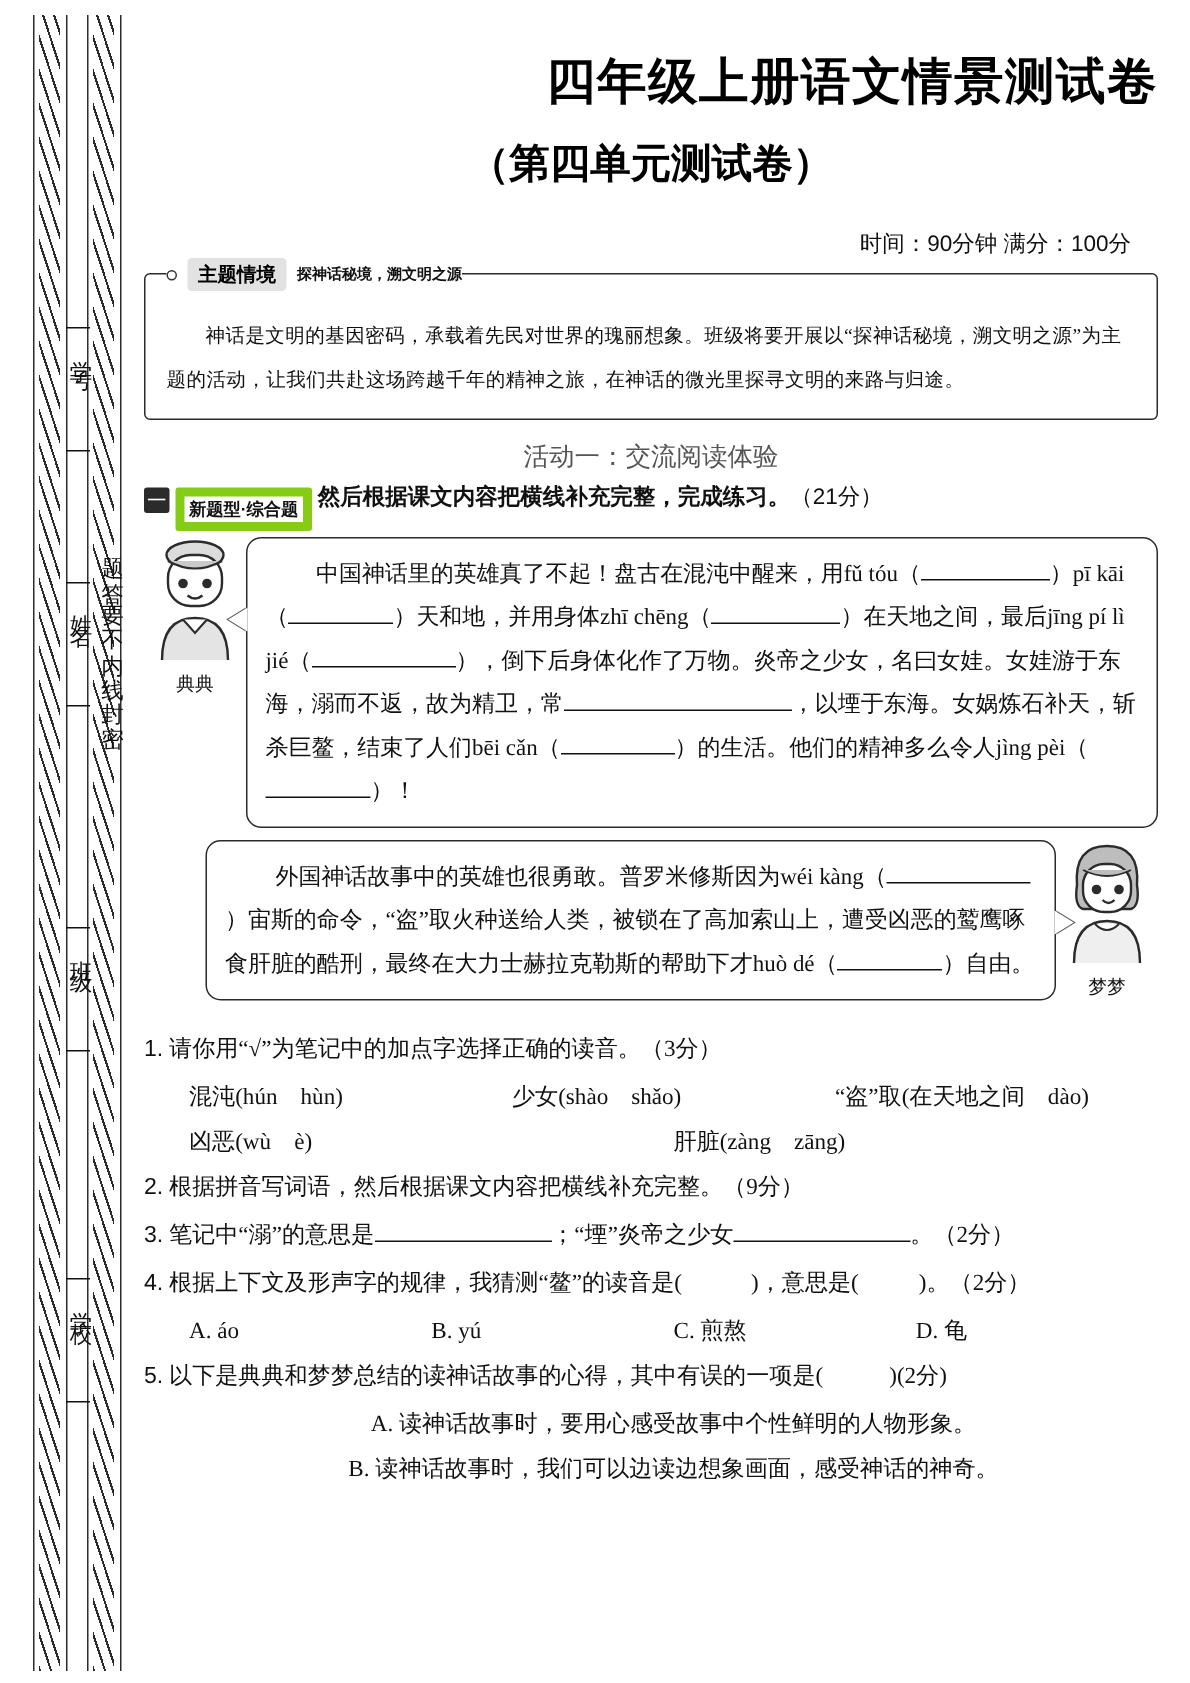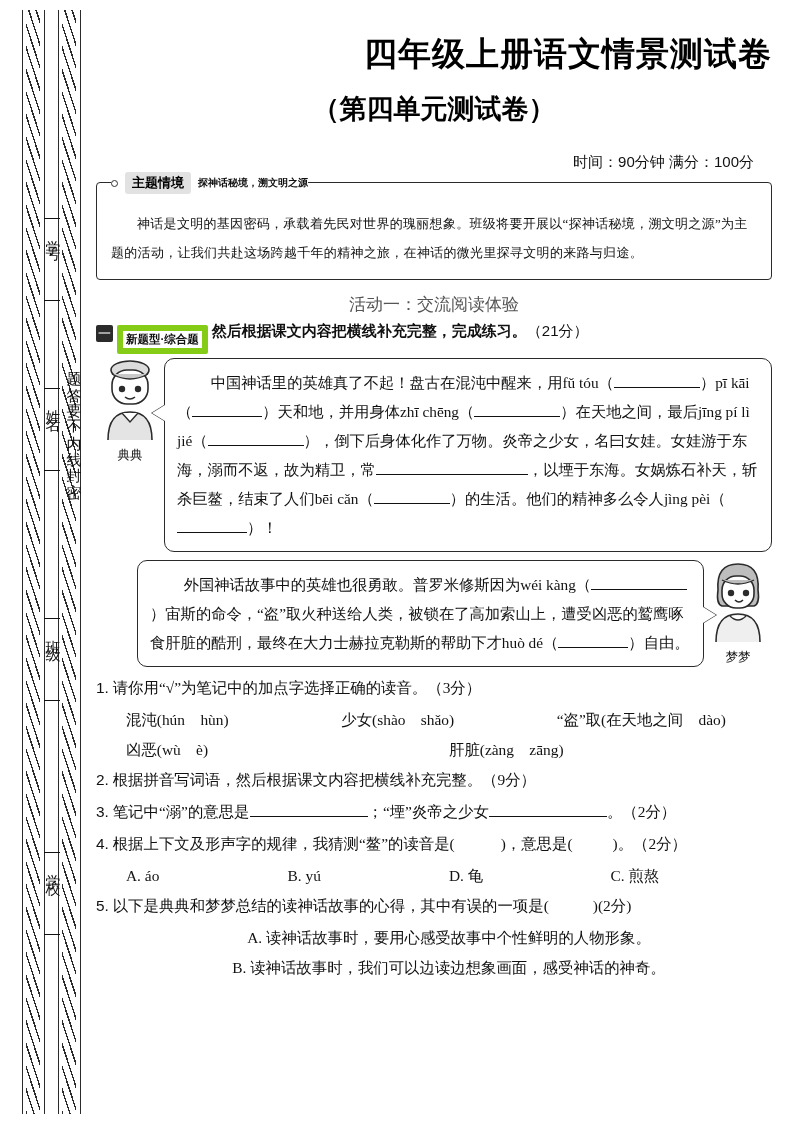--- a/index.html
+++ b/index.html
@@ -176,21 +176,21 @@
   }
   .tail-r {
     right: -13px; top: 46px;
     border-top: 8px solid transparent;
     border-bottom: 8px solid transparent;
     border-left: 13px solid #fff;
     filter: drop-shadow(1px 0 0 #2b2b2b);
   }
   .blank { display: inline-block; border-bottom: 1px solid #111; }
 
-  .qlist { margin-top: 6px; font-size: 15.4px; }
+  .qlist { margin-top: 18px; font-size: 15.4px; }
   .q { margin-bottom: 2px; line-height: 30px; }
   .q .num { font-family: "Liberation Sans", sans-serif; }
   .cols { display: flex; margin-left: 30px; line-height: 30px; }
   .cols > div { flex: 1 1 0; }
   .opts { display: flex; margin-left: 30px; line-height: 30px; }
   .opts > div { flex: 1 1 0; }
   .sub { margin-left: 30px; line-height: 30px; text-align: center; }
 </style>
 </head>
 <body>
@@ -311,22 +311,22 @@
       <span>笔记中“溺”的意思是</span><span class="blank" style="width:118px"></span><span>；“堙”炎帝之少女</span><span class="blank" style="width:118px"></span><span>。</span><span>（2分）</span>
     </div>
 
     <div class="q">
       <span class="num">4.</span>
       <span>根据上下文及形声字的规律，我猜测“鳌”的读音是(</span><span style="display:inline-block;width:46px"></span><span>)，意思是(</span><span style="display:inline-block;width:40px"></span><span>)。</span><span>（2分）</span>
     </div>
     <div class="opts">
       <div>A. áo</div>
       <div>B. yú</div>
+      <div>C. 煎熬</div>
       <div>D. 龟</div>
-      <div>C. 煎熬</div>
     </div>
 
     <div class="q">
       <span class="num">5.</span>
       <span>以下是典典和梦梦总结的读神话故事的心得，其中有误的一项是(</span><span style="display:inline-block;width:44px"></span><span>)</span><span>(2分)</span>
     </div>
     <div class="sub">A. 读神话故事时，要用心感受故事中个性鲜明的人物形象。</div>
     <div class="sub">B. 读神话故事时，我们可以边读边想象画面，感受神话的神奇。</div>
 
   </div>

